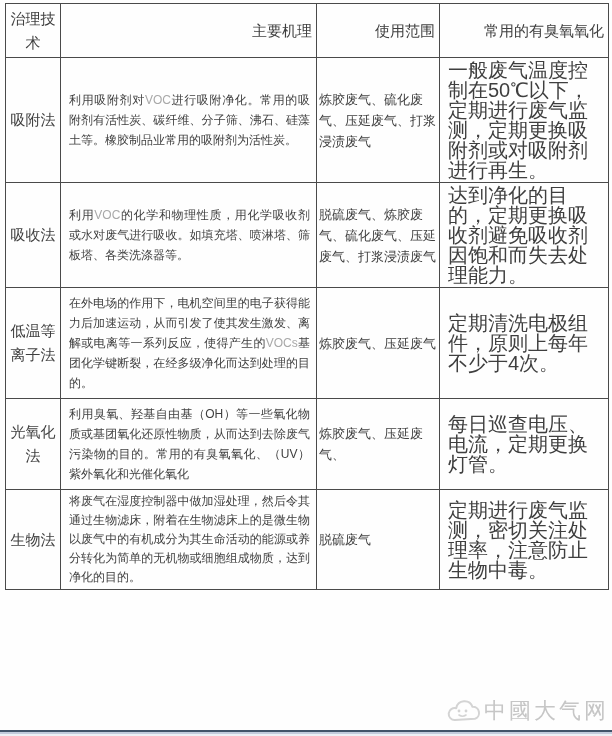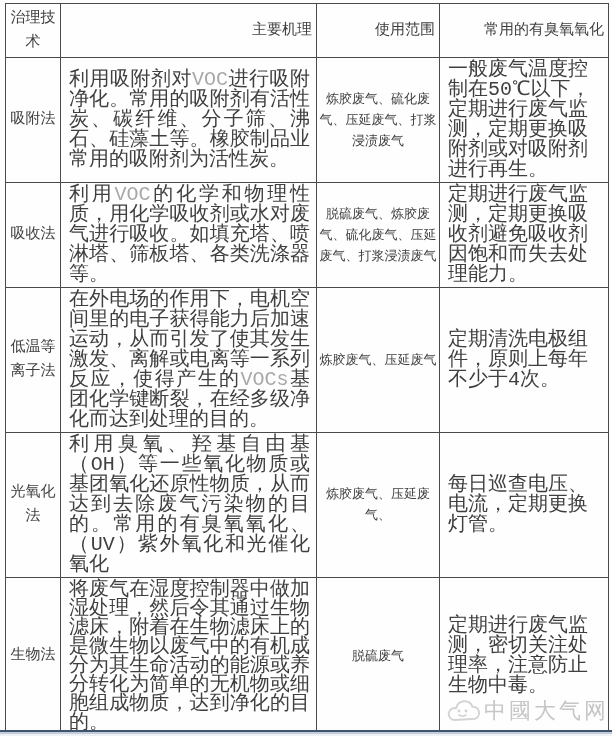--- a/index.html
+++ b/index.html
@@ -8,21 +8,21 @@
     --latin-light:#a8a8a8;
     --watermark:#c6c6c6;
     --footer-dark:#42546a;
     --footer-light:#c2ccdd;
   }
   html,body{margin:0;padding:0;}
   body{width:612px;height:736px;background:#ffffff;}
   #screen{
     position:relative;width:612px;height:736px;overflow:hidden;
     background:#fefefe;color:var(--text);
-    font-family:Liberation Mono, monospace;
+    font-family:Liberation Sans, sans-serif;
   }
   table.voc{
     position:absolute;left:5px;top:3px;width:603px;
     border-collapse:collapse;table-layout:fixed;
   }
   td,th{
     border:1px solid var(--border);
     vertical-align:middle;
     font-weight:normal;
     padding:2px 4px;
@@ -33,23 +33,23 @@
   .r1{height:84px}
   .r2{height:66px}
   .r3{height:88px}
   .r4{height:86px}
   .r5{height:111px}
   .r6{height:91px}
   .r7{height:46px}
   .r8{height:100px}
   .c1{text-align:center;font-size:15px;line-height:24px;padding:2px 2px;}
   .c1 .code{display:block;letter-spacing:1px;}
-  .c2{font-size:20px;text-align:left;line-height:20px;padding:2px 6px 2px 8px;text-align:justify;margin-left:38px;}
+  .c2{font-size:12px;text-align:left;line-height:20px;padding:2px 6px 2px 8px;text-align:justify;margin-left:38px;}
   .r8 .c2{line-height:19px;}
-  .c3{text-align:center;font-size:13px;line-height:21px;padding:2px 2px;}
+  .c3{font-size:13px;line-height:21px;padding:2px 2px;}
   .c4{font-size:20px;text-align:left;line-height:20px;padding:2px 5px 2px 8px;}
   .latin-light{color:var(--latin-light);}
   .watermark{
     position:absolute;right:3px;bottom:10px;z-index:1;
     display:flex;align-items:center;gap:1px;
     color:var(--watermark);font-size:22px;letter-spacing:3px;
     pointer-events:none;white-space:nowrap;
   }
   .footer-strip{position:absolute;left:0;bottom:0;width:612px;height:7px;z-index:2;}
   .strip-dark{height:2px;background:var(--footer-dark);margin-top:1px;}
@@ -80,21 +80,21 @@
         <tr class="r1">
           <td class="c1"><span>吸附法</span></td>
           <td class="c2 mech"><span>利用吸附剂对<span class="latin-light">VOC</span>进行吸附净化。常用的吸附剂有活性炭、碳纤维、分子筛、沸石、硅藻土等。橡胶制品业常用的吸附剂为活性炭。</span></td>
           <td class="c3"><span>炼胶废气、硫化废气、压延废气、打浆浸渍废气</span></td>
           <td class="c4"><span>一般废气温度控制在50℃以下，定期进行废气监测，定期更换吸附剂或对吸附剂进行再生。</span></td>
         </tr>
         <tr class="r2">
           <td class="c1"><span>吸收法</span></td>
           <td class="c2 mech"><span>利用<span class="latin-light">VOC</span>的化学和物理性质，用化学吸收剂或水对废气进行吸收。如填充塔、喷淋塔、筛板塔、各类洗涤器等。</span></td>
           <td class="c3"><span>脱硫废气、炼胶废气、硫化废气、压延废气、打浆浸渍废气</span></td>
-          <td class="c4"><span>定期进行废气监测，定期更换吸收剂避免吸收剂因饱和而失去处理能力。</span></td>
+          <td class="c4"><span>达到净化的目的，定期更换吸收剂避免吸收剂因饱和而失去处理能力。</span></td>
         </tr>
         <tr class="r5">
           <td class="c1"><span>低温等离子法</span></td>
           <td class="c2 mech"><span>在外电场的作用下，电机空间里的电子获得能力后加速运动，从而引发了使其发生激发、离解或电离等一系列反应，使得产生的<span class="latin-light">VOCs</span>基团化学键断裂，在经多级净化而达到处理的目的。</span></td>
           <td class="c3"><span>炼胶废气、压延废气</span></td>
           <td class="c4"><span>定期清洗电极组件，原则上每年不少于4次。</span></td>
         </tr>
         <tr class="r6">
           <td class="c1"><span>光氧化法</span></td>
           <td class="c2 mech"><span>利用臭氧、羟基自由基（OH）等一些氧化物质或基团氧化还原性物质，从而达到去除废气污染物的目的。常用的有臭氧氧化、（UV）紫外氧化和光催化氧化</span></td>

